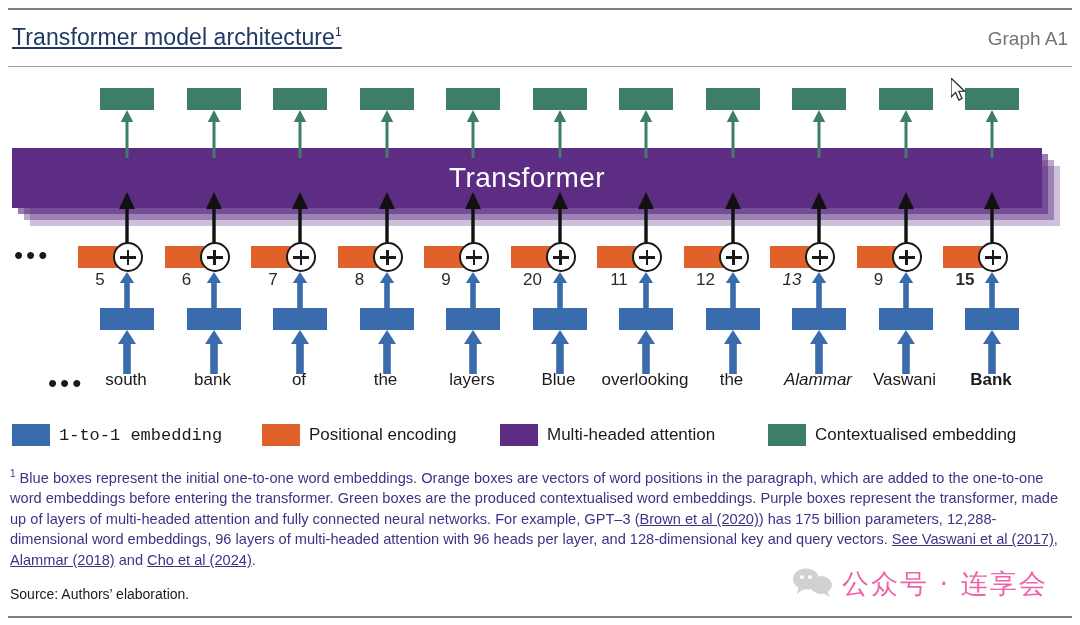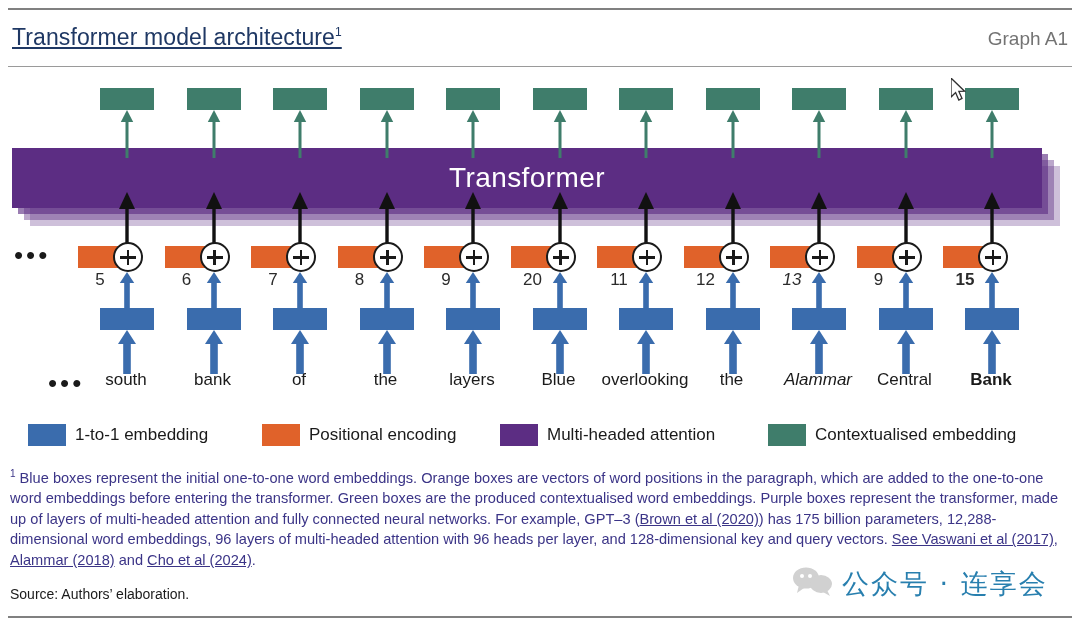--- a/index.html
+++ b/index.html
@@ -155,22 +155,22 @@
     color: #3b3487; text-decoration: underline;
   }
   #source {
     position: absolute; left: 10px; top: 586px;
     font-size: 14px; color: #1a1a1a;
   }
 
   
   #watermark {
     position: absolute; left: 792px; top: 566px;
-    display: flex; align-items: flex-start; gap: 8px;
-    color: #0369a1; opacity: .85; pointer-events: none;
+    display: flex; align-items: center; gap: 8px;
+    color: #ec4899; opacity: .85; pointer-events: none;
   }
   #watermark .wm-text { font-size: 27px; letter-spacing: 2px; font-family: "DejaVu Sans", sans-serif; }
 
   
   #cursor { position: absolute; left: 951px; top: 78px; width: 18px; height: 26px; }
 </style>
 </head>
 <body>
 
 <div id="page">
@@ -649,21 +649,21 @@
 
       <div class="blue-box" style="background:#3a6cad"></div>
 
       <div class="blue-arrow-in">
         <svg width="20" height="44" viewBox="0 0 20 44">
           <rect x="6.2" y="13" width="7.6" height="31" fill="#3a6cad"></rect>
           <polygon points="10,0 19,14 1,14" fill="#3a6cad"></polygon>
         </svg>
       </div>
 
-      <div class="word">Central</div>
+      <div class="word">Vaswani</div>
     </div>
         <div class="col" style="left: 943px; font-weight: bold;">
       <div class="green-box" style="background:#3f7d6b"></div>
       <div class="green-arrow">
         <svg width="14" height="48" viewBox="0 0 14 48">
           <rect x="5.5" y="11" width="3" height="37" fill="#3f7d6b"></rect>
           <polygon points="7,0 13.2,12 0.8,12" fill="#3f7d6b"></polygon>
         </svg>
       </div>
 
@@ -701,21 +701,21 @@
           <polygon points="10,0 19,14 1,14" fill="#3a6cad"></polygon>
         </svg>
       </div>
 
       <div class="word">Bank</div>
     </div>
       </div>
   </div>
 
   <div id="legend">
-      <div class="legend-item" style="left: 28px;">
+      <div class="legend-item" style="left: 12px; font-family: Liberation Mono, monospace;">
       <span class="legend-swatch" style="background:#3a6cad"></span>
       <span class="legend-text">1-to-1 embedding</span>
       </div>
       <div class="legend-item" style="left: 262px; text-align: right;">
       <span class="legend-swatch" style="background:#e0622a"></span>
       <span class="legend-text">Positional encoding</span>
       </div>
       <div class="legend-item" style="left: 768px;">
       <span class="legend-swatch" style="background:#3f7d6b"></span>
       <span class="legend-text">Contextualised embedding</span>

